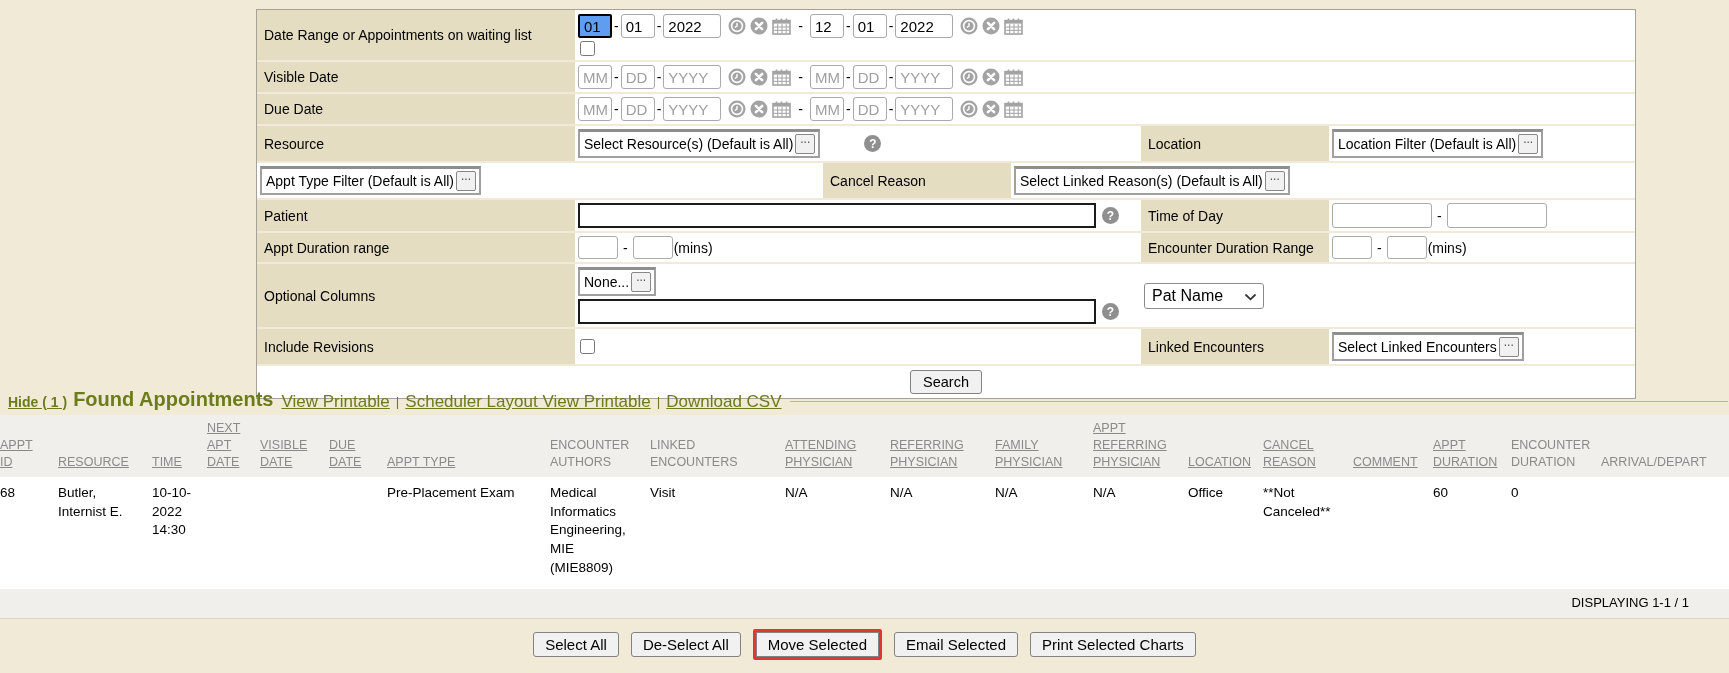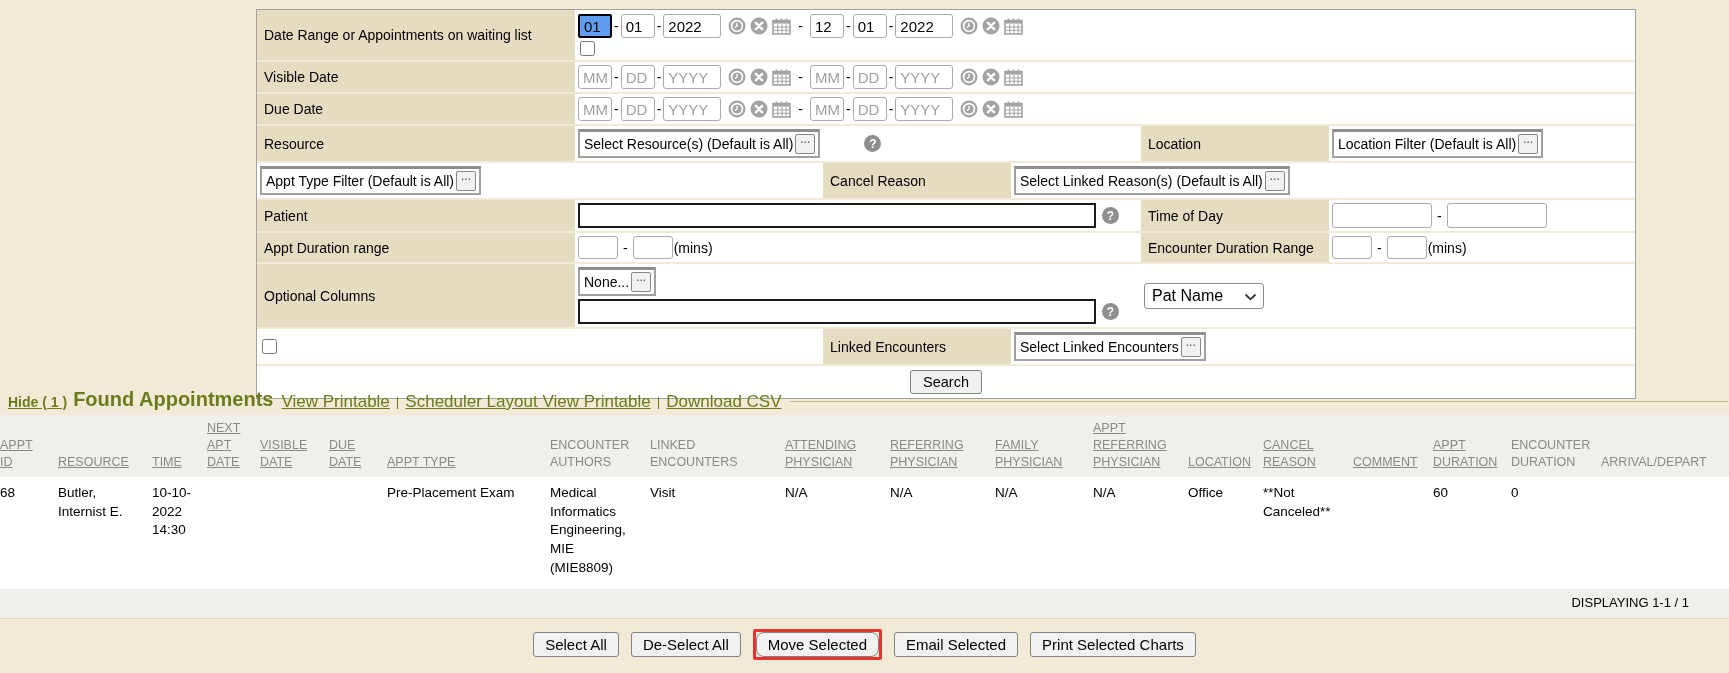--- a/index.html
+++ b/index.html
@@ -110,21 +110,21 @@
     font-size: 13px; text-align: right; padding: 5px 40px 6px 0; height: 26px; vertical-align: middle;
   }
 
   
   .actions {
     position: absolute; left: 0; top: 629px; width: 1729px;
     display: flex; justify-content: center; align-items: center; gap: 12px;
   }
   .abtn { font-size: 15px; padding: 3px 11px; }
   .red-wrap { border: 3px solid #e6352f; border-radius: 2px; display: inline-flex; }
-  .red-wrap .abtn { border-radius: 8px; }
+  .red-wrap .abtn { border-radius: 0; }
 </style>
 </head>
 <body>
 
 <div class="form-wrap">
 
   <div class="frow" style="min-height:50px">
     <div class="lbl c1">Date Range or Appointments on waiting list</div>
     <div class="fld wide stack">
       <div class="dateline">
@@ -403,20 +403,21 @@
       <span class="selectbox">
         <span>Pat Name</span>
         <span><svg width="11" height="7" viewBox="0 0 11 7">
               <path d="M1 1l4.5 4.3L10 1" stroke="#333" stroke-width="1.8" fill="none" stroke-linecap="round"></path>
             </svg></span>
       </span>
     </div>
   </div>
 
   <div class="frow" style="min-height:30px">
+    <div class="lbl c1">Include Revisions</div>
     <div class="fld c1">
       <input type="checkbox" class="cb" style="">
     </div>
     <div class="lbl c2">Linked Encounters</div>
     <div class="fld c2">
       <span class="combo">
         <span>Select Linked Encounters</span>
         <button class="dots">...</button>
       </span>
     </div>

